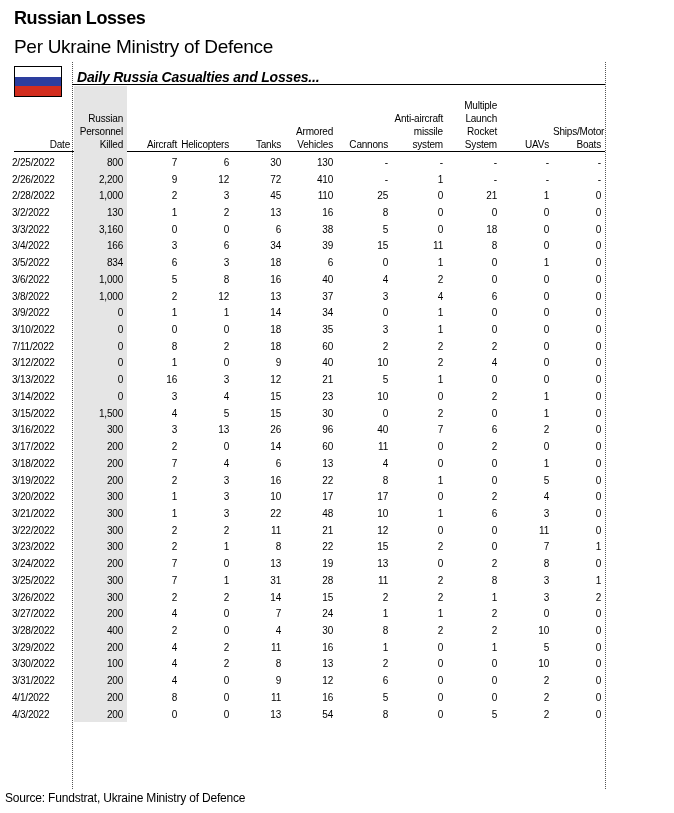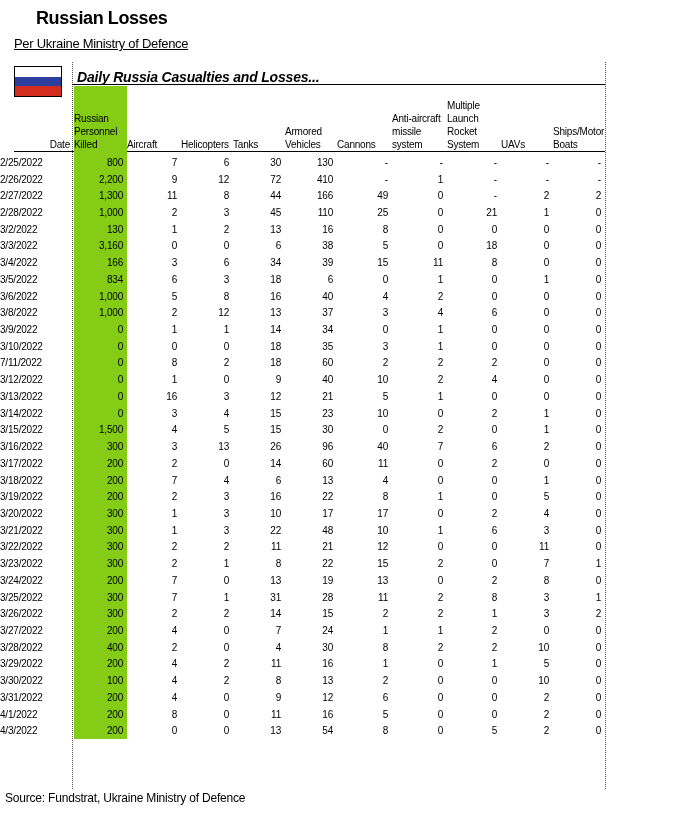--- a/index.html
+++ b/index.html
@@ -1,44 +1,44 @@
 <!DOCTYPE html>
 <html><head>
 <meta charset="utf-8">
 <style>
   html,body { margin:0; padding:0; background:#fff; }
   .page {
     position:relative; width:674px; height:813px; background:#ffffff;
     font-family:"Liberation Sans", sans-serif; color:#000; overflow:hidden;
     letter-spacing:-0.2px;
   }
-  .title { position:absolute; left:14px; top:8px; font-size:18px; font-weight:bold; letter-spacing:-0.4px;margin-left:22px; }
-  .subtitle { position:absolute; left:14px; top:36px; font-size:13px; letter-spacing:-0.3px;text-decoration:underline; }
+  .title { position:absolute; left:14px; top:8px; font-size:18px; font-weight:bold; letter-spacing:-0.4px; }
+  .subtitle { position:absolute; left:14px; top:36px; font-size:19px; letter-spacing:-0.3px; }
 
   .flag { position:absolute; left:14px; top:66px; width:46px; height:29px; border:1px solid #000; }
   .flag .stripe { height:33.34%; }
 
   .vline { position:absolute; top:62px; height:727px; width:0; border-left:1px dotted #555; }
   .vline.left  { left:72px; }
   .vline.right { left:605px; }
 
   .band-label { position:absolute; left:77px; top:69px; font-size:14px; font-weight:bold; font-style:italic; }
   .band-underline   { position:absolute; left:72px; top:84px; width:533px; border-top:1.5px solid #000; }
   .header-underline { position:absolute; left:14px; top:151px; width:591px; border-top:1.5px solid #000; }
 
   table.losses { position:absolute; left:0; top:86px; width:605px; border-collapse:collapse; table-layout:fixed; }
   table.losses th, table.losses td { padding:0 4px 0 0; font-weight:normal; overflow:hidden; }
   table.losses thead th {
-    vertical-align:bottom; text-align:left; font-size:10px; line-height:13px;
+    vertical-align:bottom; text-align:right; font-size:10px; line-height:13px;
     white-space:pre-line; height:65px; padding-bottom:3px;
   }
   table.losses thead th.c-date { text-align:right; padding-left:14px; }
   table.losses tbody td { text-align:right; font-size:10px; height:16.72px; }
-  table.losses tbody td.c-date { text-align:left; padding-left:0; }
-  .c-killed { background:#84cc16; }
+  table.losses tbody td.c-date { text-align:left; padding-left:12px; }
+  .c-killed { background:#e5e5e5; }
 
   .source { position:absolute; left:5px; top:791px; font-size:12px; }
 </style>
 </head>
 <body>
 
 <div class="page">
 
   <div class="title">Russian Losses</div>
   <div class="subtitle">Per Ukraine Ministry of Defence</div>
@@ -115,33 +115,20 @@
           <td>12</td>
           <td>72</td>
           <td>410</td>
           <td>-</td>
           <td>1</td>
           <td>-</td>
           <td>-</td>
           <td>-</td>
         </tr>
         <tr>
-          <td class="c-date">2/27/2022</td>
-          <td class="c-killed">1,300</td>
-          <td>11</td>
-          <td>8</td>
-          <td>44</td>
-          <td>166</td>
-          <td>49</td>
-          <td>0</td>
-          <td>-</td>
-          <td>2</td>
-          <td>2</td>
-        </tr>
-        <tr>
           <td class="c-date">2/28/2022</td>
           <td class="c-killed">1,000</td>
           <td>2</td>
           <td>3</td>
           <td>45</td>
           <td>110</td>
           <td>25</td>
           <td>0</td>
           <td>21</td>
           <td>1</td>

